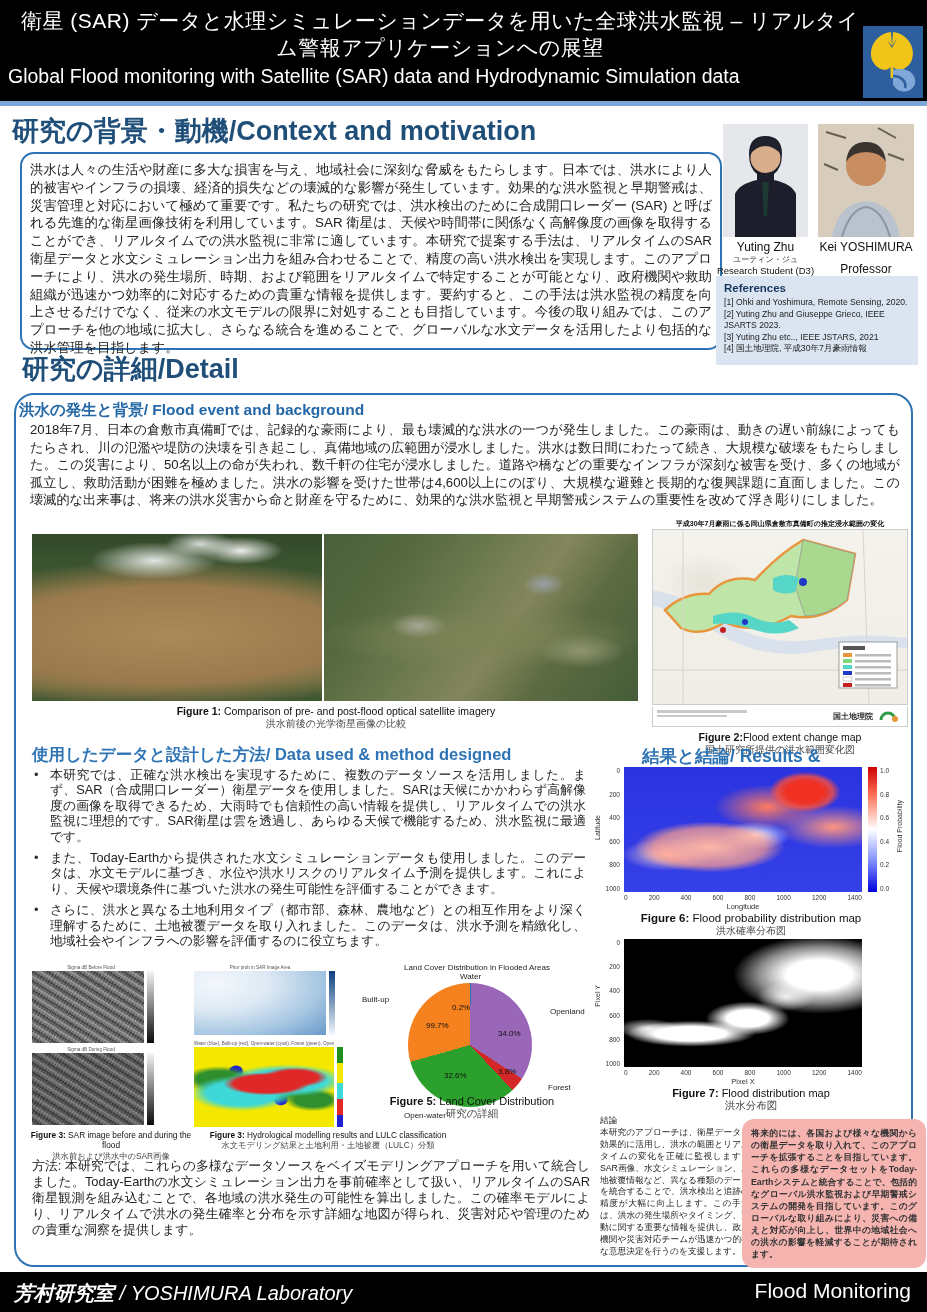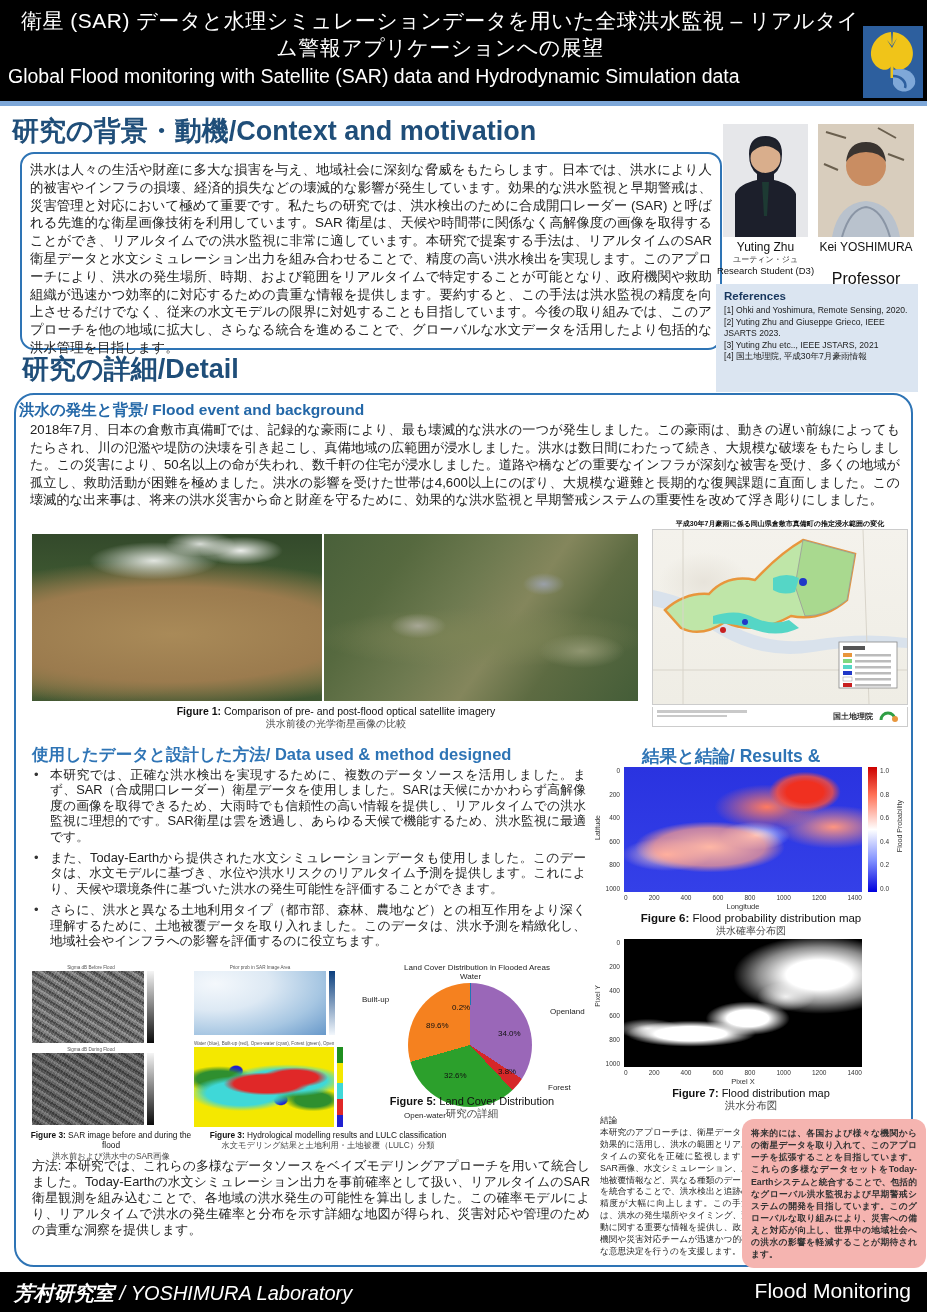--- a/index.html
+++ b/index.html
@@ -145,24 +145,24 @@
       <path d="M24 113 q8-28 24-30 M72 113 q-8-28-24-30" stroke="#8a95a5" stroke-width="2" fill="none"></path>
     </svg>
   </div>
   <div class="abs" style="left:713px;top:240px;width:105px;text-align:center;">
     <div style="font-size:12px;color:#111;">Yuting Zhu</div>
     <div style="font-size:8px;color:#333;">ユーティン・ジュ</div>
     <div style="font-size:9.5px;color:#111;">Research Student (D3)</div>
   </div>
   <div class="abs" style="left:812px;top:240px;width:108px;text-align:center;">
     <div style="font-size:12px;color:#111;">Kei YOSHIMURA</div>
-    <div style="font-size:16px;color:#111;margin-top:16px;">Professor</div>
-  </div>
-
-  <div class="abs refbox" style="left:716px;top:284px;width:202px;height:108px;">
+    <div style="font-size:12px;color:#111;margin-top:8px;">Professor</div>
+  </div>
+
+  <div class="abs refbox" style="left:716px;top:276px;width:202px;height:89px;">
     <div class="rtitle">References</div>
     <div class="ritem">[1] Ohki and Yoshimura, Remote Sensing, 2020.</div>
     <div class="ritem">[2] Yuting Zhu and Giuseppe Grieco, IEEE JSARTS 2023.</div>
     <div class="ritem">[3] Yuting Zhu etc.., IEEE JSTARS, 2021</div>
     <div class="ritem">[4] 国土地理院, 平成30年7月豪雨情報</div>
   </div>
 
   <div class="abs sechead" style="left:22px;top:351px;">研究の詳細/Detail</div>
 
   <div class="abs roundbox" style="left:14px;top:393px;width:899px;height:874px;border-radius:20px;">
@@ -209,20 +209,24 @@
     </div>
     <div class="abs" style="left:636px;top:312px;width:256px;height:20px;background:#fff;border:1px solid #ccc;border-top:none;">
       <div class="fineline" style="width:90px;margin:3px 0 2px 4px;"></div>
       <div class="fineline" style="width:70px;margin-left:4px;"></div>
       <div class="abs" style="right:34px;top:4px;font-size:8px;font-weight:bold;color:#333;">国土地理院</div>
       <svg class="abs" style="right:4px;top:2px;" width="26" height="15" viewBox="0 0 26 15">
         <path d="M4 11 a7 7 0 1 1 14 0" fill="none" stroke="#2f9e44" stroke-width="3"></path>
         <circle cx="18" cy="10" r="3" fill="#e8963c"></circle>
       </svg>
     </div>
+    <div class="abs cap" style="left:626px;top:336px;width:276px;">
+      <b>Figure 2:</b><span>Flood extent change map</span>
+      <div class="capja">国土研究所提供の洪水範囲変化図</div>
+    </div>
 
     <div class="abs subhead2" style="left:16px;top:349px;">使用したデータと設計した方法/ Data used &amp; method designed</div>
     <div class="abs" style="left:18px;top:372px;width:552px;">
       <div class="bullet">
           <span class="dot">•</span>
           <span class="btxt">本研究では、正確な洪水検出を実現するために、複数のデータソースを活用しました。まず、SAR（合成開口レーダー）衛星データを使用しました。SARは天候にかかわらず高解像度の画像を取得できるため、大雨時でも信頼性の高い情報を提供し、リアルタイムでの洪水監視に理想的です。SAR衛星は雲を透過し、あらゆる天候で機能するため、洪水監視に最適です。</span>
         </div>
       <div class="bullet">
           <span class="dot">•</span>
           <span class="btxt">また、Today-Earthから提供された水文シミュレーションデータも使用しました。このデータは、水文モデルに基づき、水位や洪水リスクのリアルタイム予測を提供します。これにより、天候や環境条件に基づいた洪水の発生可能性を評価することができます。</span>
@@ -318,21 +322,21 @@
       <span>Figure 3:</span><span style="font-weight:normal;"> Hydrological modelling results and LULC classification</span>
       <div class="minicapja">水文モデリング結果と土地利用・土地被覆（LULC）分類</div>
     </div>
 
     <div class="abs" style="left:336px;top:568px;width:250px;height:160px;">
       <div style="text-align:center;font-size:8px;color:#222;">Land Cover Distribution in Flooded Areas</div>
       <div class="pielab" style="left:108px;top:9px;">Water</div>
       <div class="pie abs" style="left:56px;top:20px;width:124px;height:124px;"></div>
       <div class="piepct" style="left:100px;top:40px;">0.2%</div>
       <div class="pielab" style="left:10px;top:32px;">Built-up</div>
-      <div class="piepct" style="left:74px;top:58px;">89.6%</div>
+      <div class="piepct" style="left:74px;top:58px;">99.7%</div>
       <div class="pielab" style="left:198px;top:44px;">Openland</div>
       <div class="piepct" style="left:146px;top:66px;">34.0%</div>
       <div class="piepct" style="left:146px;top:104px;">3.8%</div>
       <div class="pielab" style="left:196px;top:120px;">Forest</div>
       <div class="piepct" style="left:92px;top:108px;">32.6%</div>
       <div class="pielab" style="left:52px;top:148px;">Open-water</div>
     </div>
     <div class="abs cap" style="left:346px;top:700px;width:220px;font-size:11px;">
       <b>Figure 5:</b><span> Land Cover Distribution</span>
       <div class="capja" style="font-size:10.5px;">研究の詳細</div>

